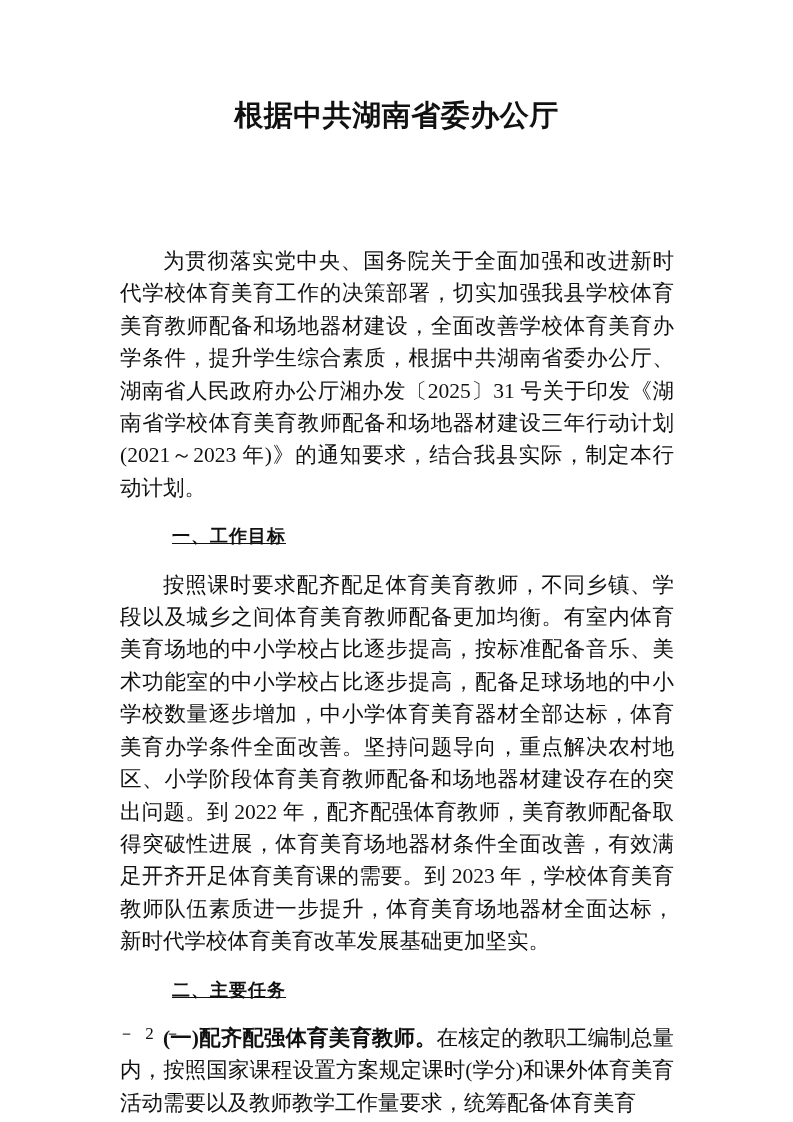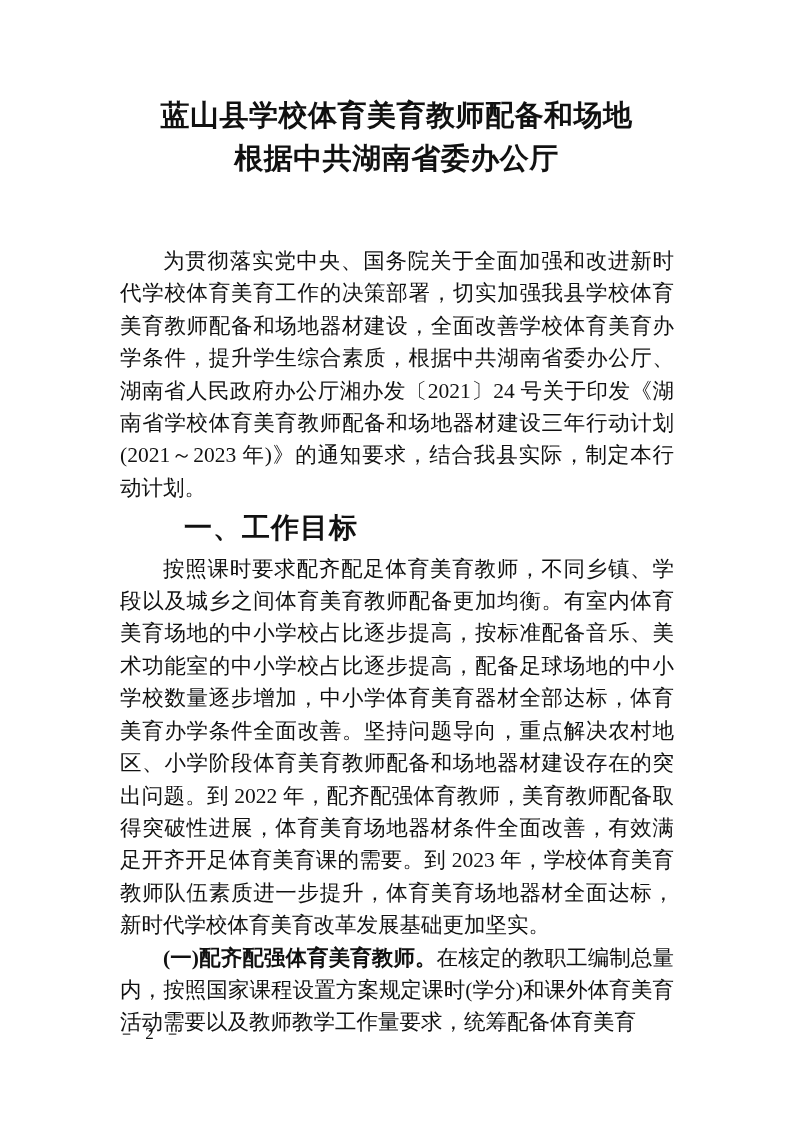--- a/index.html
+++ b/index.html
@@ -35,53 +35,54 @@
       top: 245px;
       font-size: 21.5px;
       line-height: 32.4px;
       text-align: justify;
     }
     .para {
       margin: 0;
       text-indent: 2em;
     }
     .heading {
-      margin: 8px;
+      margin: 16px;
       text-indent: 2em;
-      font-size: 28px;
+      font-size: 18px;
       font-weight: bold;
       line-height: 32.4px;
       font-family: "Liberation Sans", "DejaVu Sans", sans-serif;
       letter-spacing: 1px;
+      text-decoration: underline;
     }
     .lead {
       font-weight: bold;
     }
     .doc-footer {
       position: absolute;
       left: 118px;
       top: 1023px;
       font-size: 17px;
       line-height: 22px;
       letter-spacing: 3px;
       font-family: "Liberation Serif", "DejaVu Serif", serif;
     }
   </style>
 </head>
 <body>
 
 <div class="page">
 
   <header class="doc-title">
-    <div class="title-line">蓝山县学校体育美育教师配备和场地</div>
     <div class="title-line">根据中共湖南省委办公厅</div>
   </header>
 
   <main class="doc-body">
-    <p class="para">为贯彻落实党中央、国务院关于全面加强和改进新时代学校体育美育工作的决策部署，切实加强我县学校体育美育教师配备和场地器材建设，全面改善学校体育美育办学条件，提升学生综合素质，根据中共湖南省委办公厅、湖南省人民政府办公厅湘办发〔2021〕24 号关于印发《湖南省学校体育美育教师配备和场地器材建设三年行动计划(2021～2023 年)》的通知要求，结合我县实际，制定本行动计划。</p>
+    <p class="para">为贯彻落实党中央、国务院关于全面加强和改进新时代学校体育美育工作的决策部署，切实加强我县学校体育美育教师配备和场地器材建设，全面改善学校体育美育办学条件，提升学生综合素质，根据中共湖南省委办公厅、湖南省人民政府办公厅湘办发〔2025〕31 号关于印发《湖南省学校体育美育教师配备和场地器材建设三年行动计划(2021～2023 年)》的通知要求，结合我县实际，制定本行动计划。</p>
     <h2 class="heading">一、工作目标</h2>
     <p class="para">按照课时要求配齐配足体育美育教师，不同乡镇、学段以及城乡之间体育美育教师配备更加均衡。有室内体育美育场地的中小学校占比逐步提高，按标准配备音乐、美术功能室的中小学校占比逐步提高，配备足球场地的中小学校数量逐步增加，中小学体育美育器材全部达标，体育美育办学条件全面改善。坚持问题导向，重点解决农村地区、小学阶段体育美育教师配备和场地器材建设存在的突出问题。到 2022 年，配齐配强体育教师，美育教师配备取得突破性进展，体育美育场地器材条件全面改善，有效满足开齐开足体育美育课的需要。到 2023 年，学校体育美育教师队伍素质进一步提升，体育美育场地器材全面达标，新时代学校体育美育改革发展基础更加坚实。</p>
+    <h2 class="heading">二、主要任务</h2>
     <p class="para"><strong class="lead">(一)配齐配强体育美育教师。</strong><span>在核定的教职工编制总量内，按照国家课程设置方案规定课时(学分)和课外体育美育活动需要以及教师教学工作量要求，统筹配备体育美育</span></p>
   </main>
 
   <footer class="doc-footer">－ 2 －</footer>
 
 </div>
 
 </body></html>

